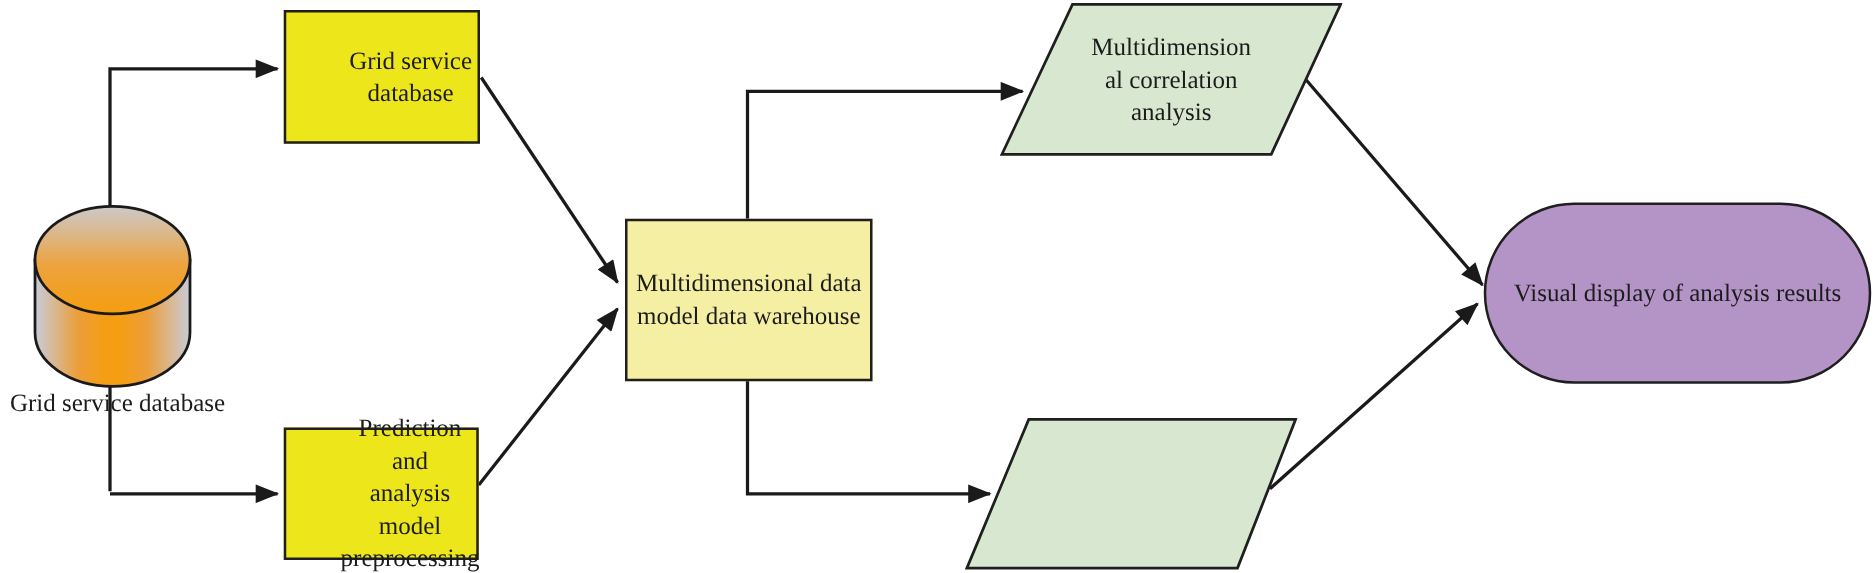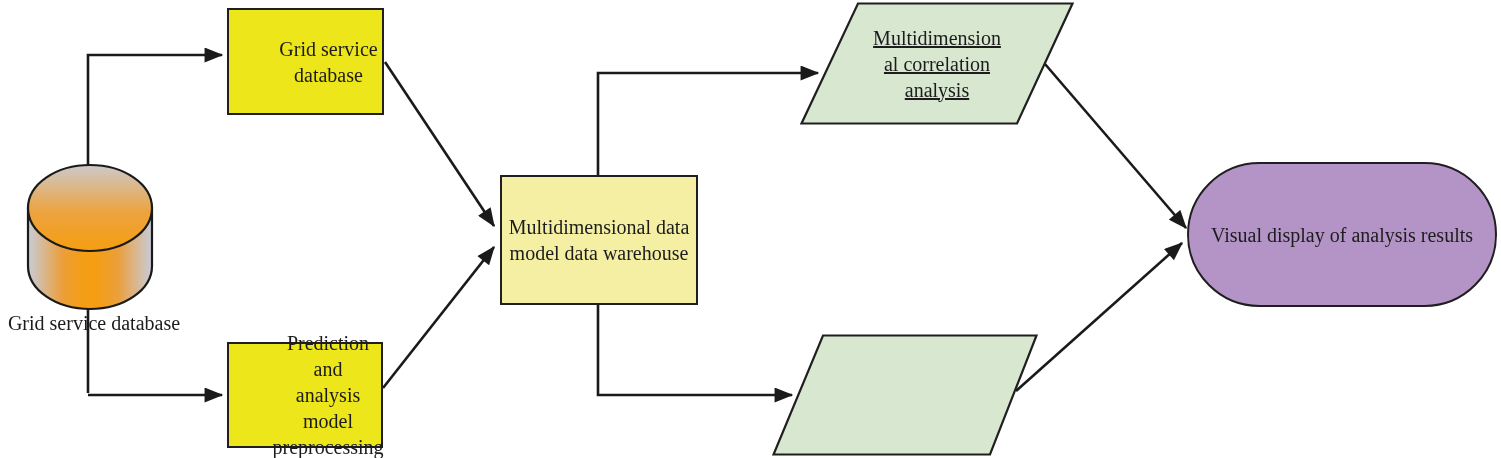--- a/index.html
+++ b/index.html
@@ -16,21 +16,21 @@
   .label{
     white-space:pre-line;text-align:center;
     font-size:20px;line-height:26px;
   }
   .rect{border:2px solid #1f1f1f;}
   .yellow{background:#EDE61A;padding-left:46px;}
   .paleyellow{background:#F4EFA2;}
   .stadium{background:#B494C7;border:2px solid #1f1f1f;border-radius:73px;}
   .para{background:transparent;border:none;}
   .para svg{position:absolute;left:0;top:0;width:100%;height:100%;}
-  .para .label{position:relative;z-index:2;text-decoration:underline;}
+  .para .label{position:relative;z-index:2;}
   #node-source-label{position:absolute;left:0;top:311px;width:188px;text-align:center;font-size:20px;line-height:24px;}
 </style>
 </head>
 <body>
 
 <div id="stage">
 
   <svg id="wiring" viewBox="0 0 1501 458" xmlns="http://www.w3.org/2000/svg">
     <defs>
       <marker id="arrow" viewBox="0 0 10 8" refX="9.3" refY="4" markerUnits="userSpaceOnUse" markerWidth="20" markerHeight="15" orient="auto">

